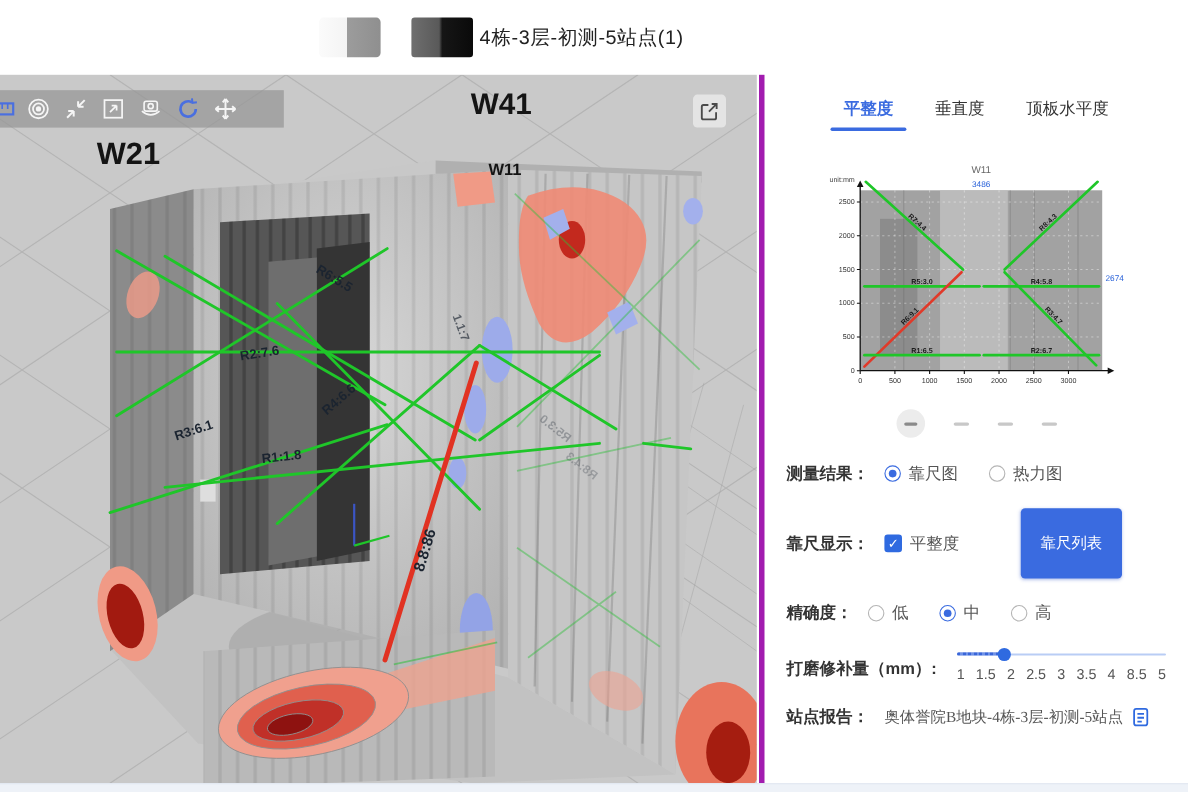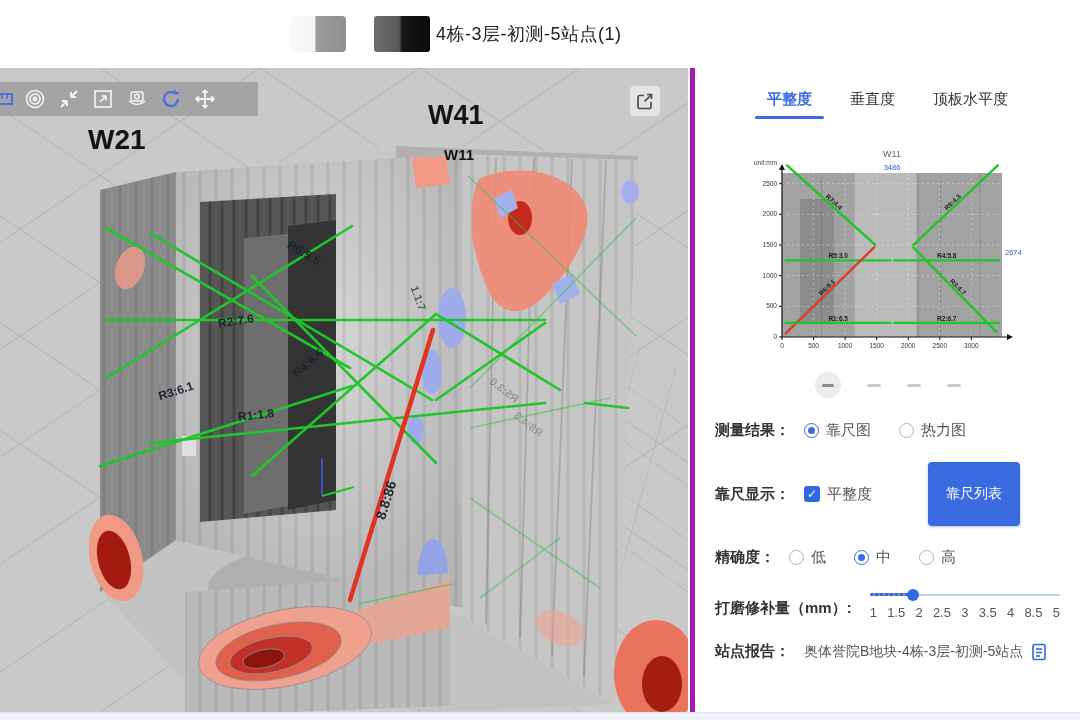--- a/index.html
+++ b/index.html
@@ -20,21 +20,21 @@
 
   #viewport-toolbar { position:absolute; left:0; top:14px; width:258px; height:34px;
     background:rgba(150,150,150,.72); display:flex; align-items:center; }
   .tb-icon { width:34px; height:34px; display:flex; align-items:center; justify-content:center; cursor:pointer; flex:0 0 auto; }
   .tb-icon svg { display:block; }
   #export-btn { position:absolute; right:28px; top:18px; width:30px; height:30px; border-radius:4px;
     background:#e4e4e4; display:flex; align-items:center; justify-content:center; cursor:pointer; }
 
   .wall-label { position:absolute; font-weight:bold; color:#141414; }
   #wl-0 { left:88px; top:56px; font-size:28px; }
-  #wl-1 { left:428px; top:32px; font-size:27px; }
+  #wl-1 { left:428px; top:12px; font-size:27px; }
   #wl-2 { left:444px; top:78px; font-size:15px; }
 
   .rlabel { position:absolute; font-size:12px; font-weight:bold; color:#1b2430; white-space:nowrap; }
   #rl-0 { left:218px; top:246px; transform:rotate(-9deg); }
   #rl-1 { left:286px; top:178px; transform:rotate(31deg); }
   #rl-2 { left:158px; top:316px; transform:rotate(-18deg); }
   #rl-3 { left:238px; top:340px; transform:rotate(-6deg); }
   #rl-4 { left:290px; top:288px; transform:rotate(-41deg); }
   #rl-5 { left:366px; top:424px; transform:rotate(-73deg); font-size:14px; }
   #rl-6 { left:406px; top:224px; transform:rotate(70deg); font-size:11px; opacity:.65; }
@@ -72,21 +72,21 @@
     font-family:inherit; }
   #slider-col { flex:1; margin-left:4px; }
   #slider-track { position:relative; height:12px; }
   .track-base { position:absolute; left:0; right:0; top:5px; height:2px; background:#b9cdf5; border-radius:1px; }
   .track-fill { position:absolute; left:0; width:23%; top:4px; height:3px; background:#3a66d9;
     background-image:repeating-linear-gradient(90deg,#3a66d9 0 3px,#6f92e8 3px 5px); border-radius:2px; }
   .thumb-dot { position:absolute; left:23%; top:0; width:12px; height:12px; margin-left:-6px;
     border-radius:50%; background:#2f6ae0; cursor:pointer; }
   #slider-ticks { display:flex; justify-content:space-between; font-size:13px; color:#555; margin-top:4px; }
   #report-row .ctl-label { }
-  #report-text { color:#555; font-size:14px; }
+  #report-text { color:#555; font-size:14px;font-family:Liberation Serif, serif; }
   #report-icon { margin-left:8px; cursor:pointer; display:inline-flex; }
 
   #bottom-strip { position:absolute; left:0; top:712px; width:1080px; height:8px;
     background:#eef2f8; border-top:1px solid #e0e7f0; }
 </style>
 </head>
 <body>
 
 <div id="app">
 

